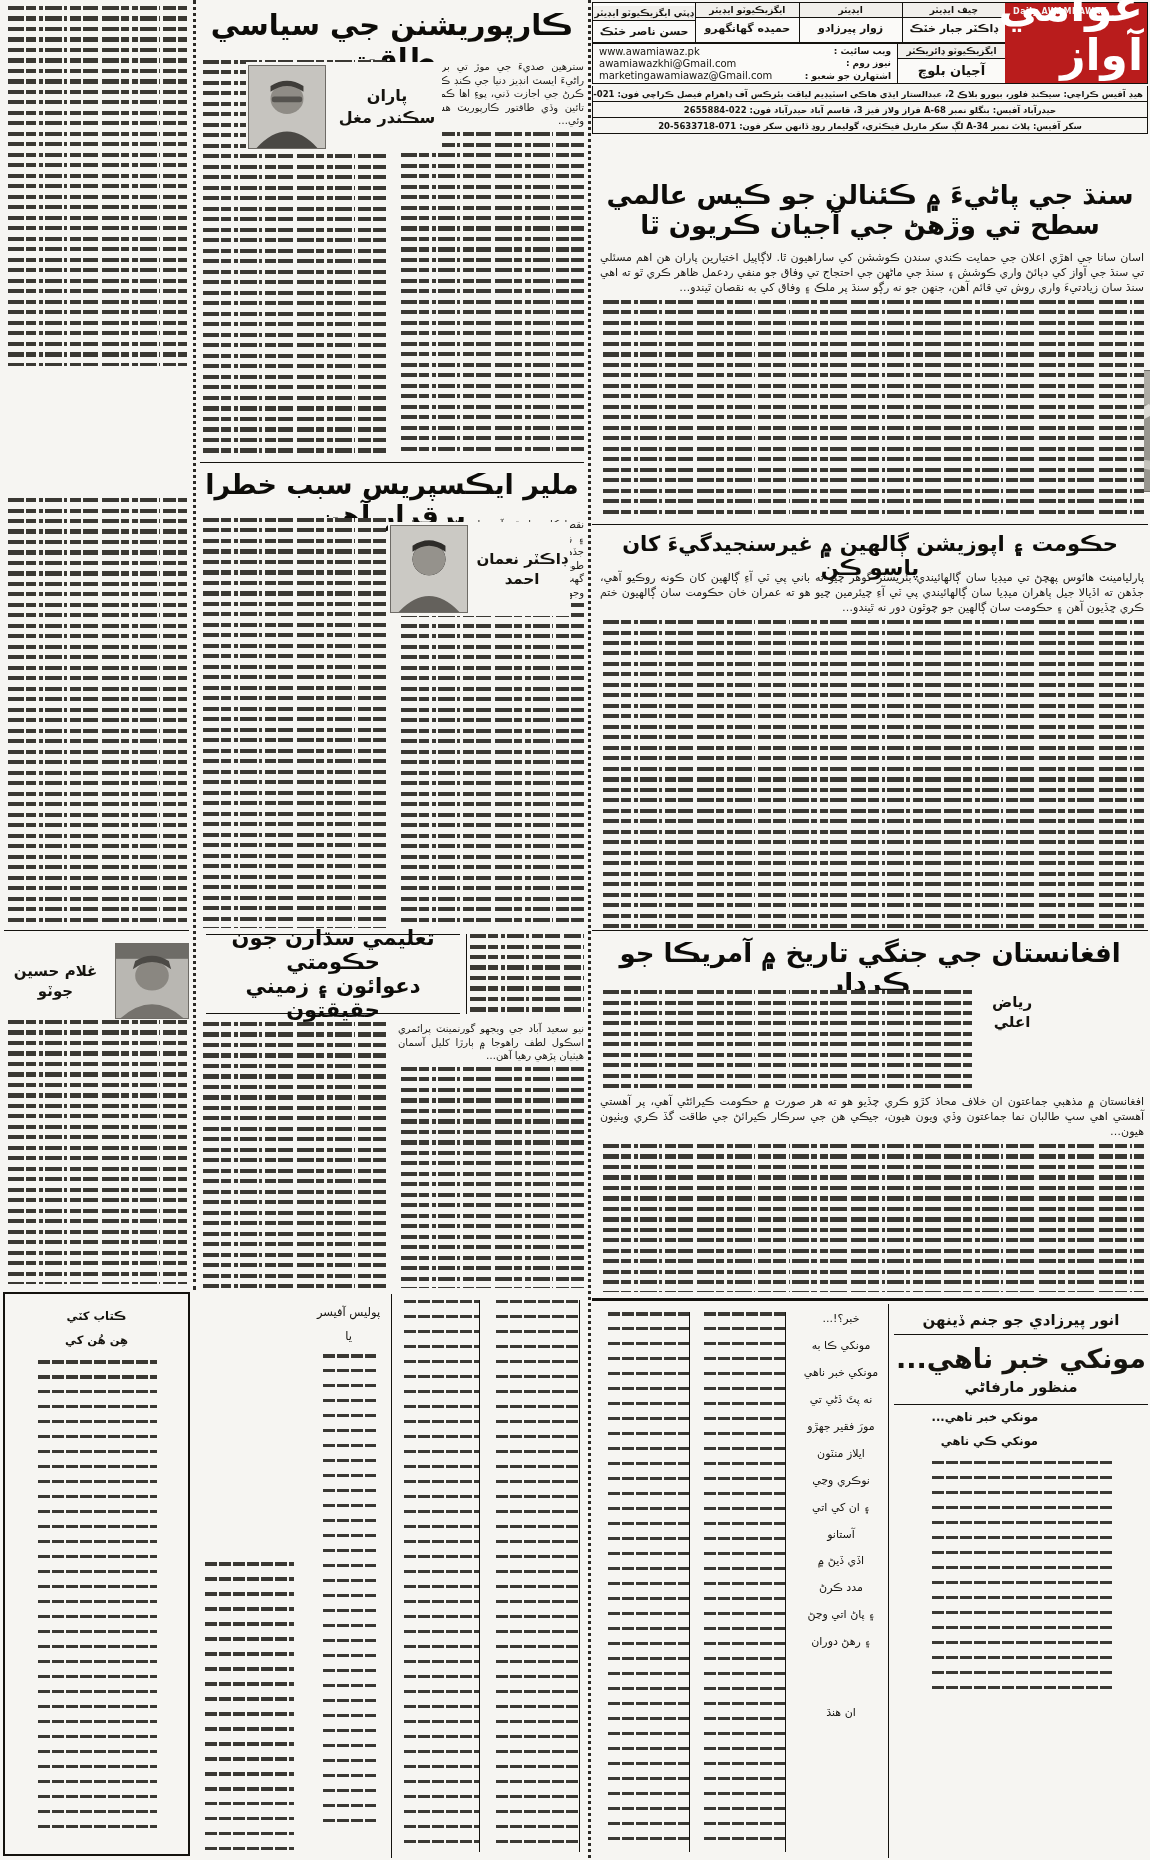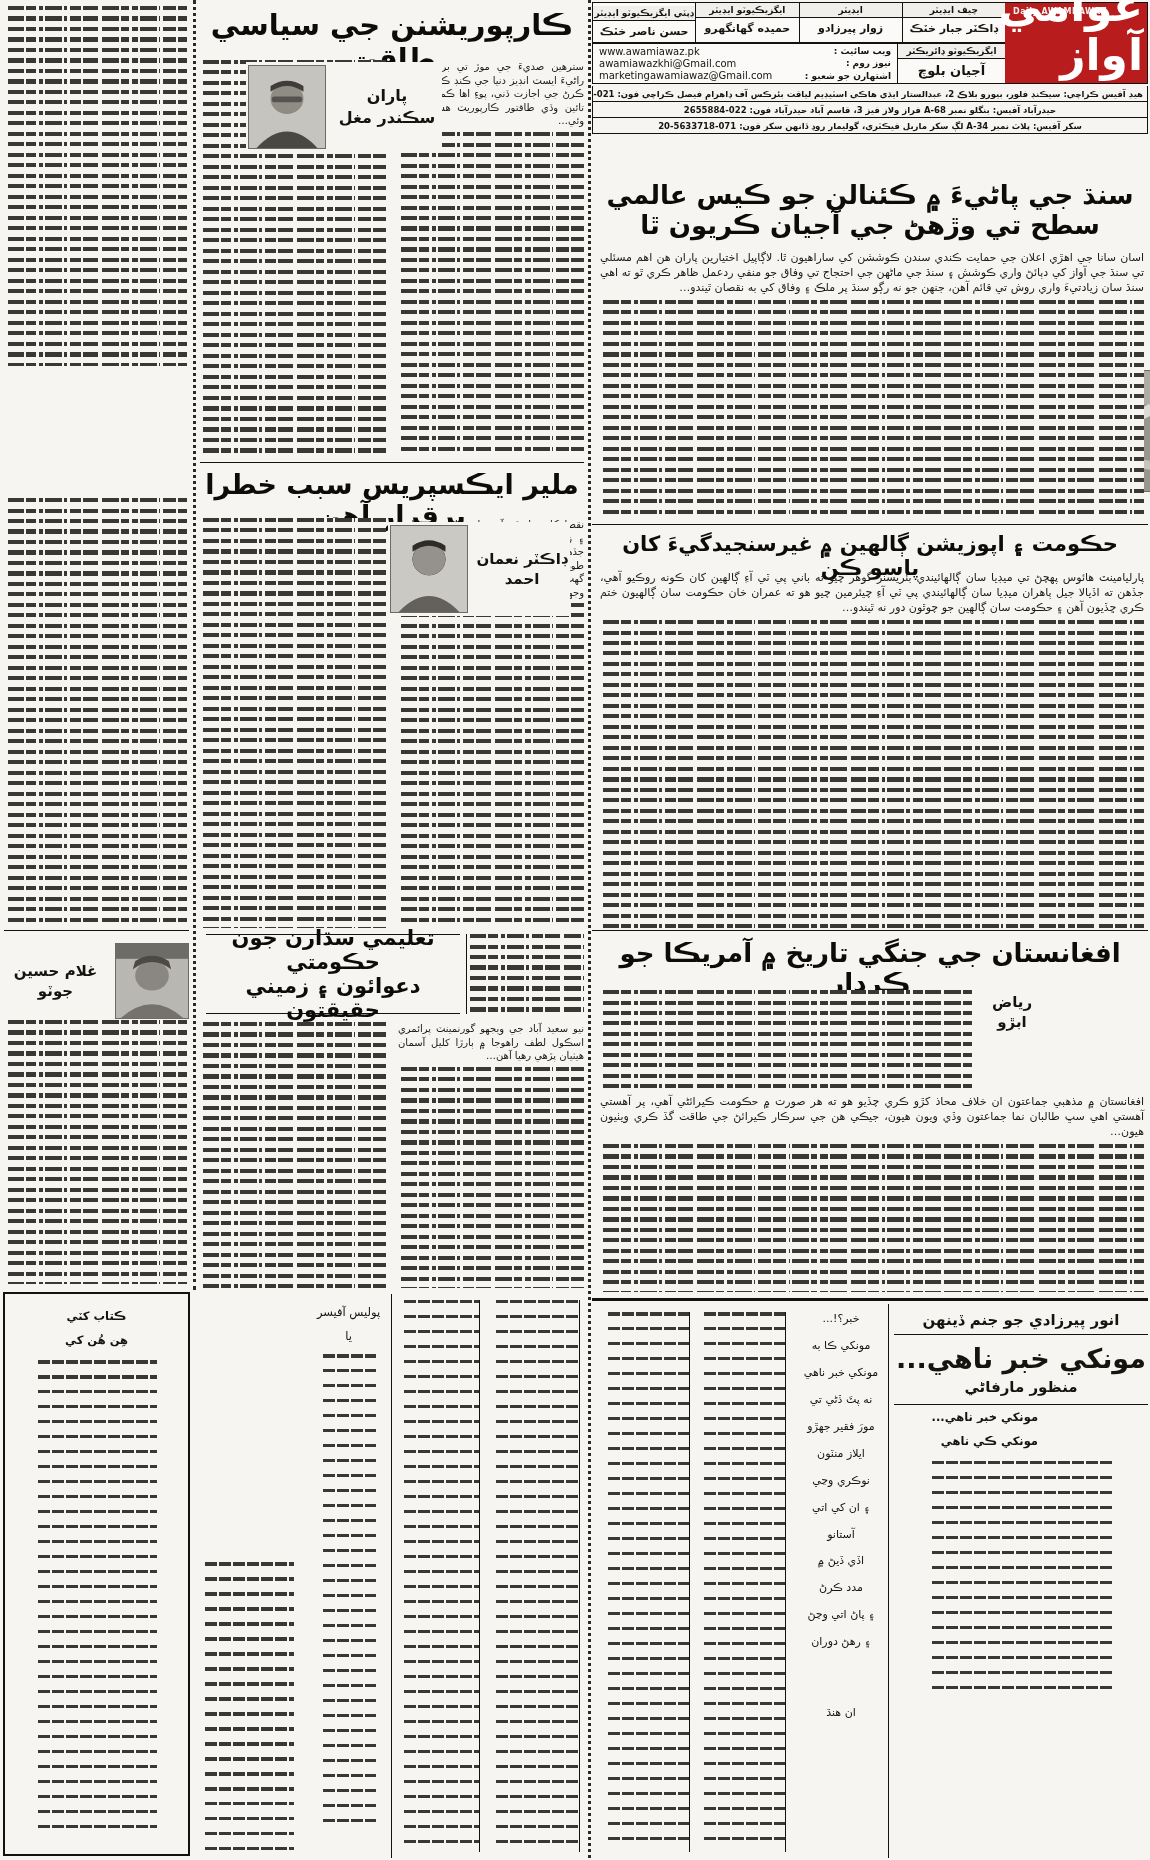--- a/index.html
+++ b/index.html
@@ -270,21 +270,21 @@
     <div class="excerpt">پارليامينٽ هائوس پهچڻ تي ميڊيا سان ڳالهائيندي بئريسٽر گوهر چيو ته باني پي ٽي آءِ ڳالهين کان ڪونه روڪيو آهي، جڏهن ته اڏيالا جيل ٻاهران ميڊيا سان ڳالهائيندي پي ٽي آءِ چيئرمين چيو هو ته عمران خان حڪومت سان ڳالهيون ختم ڪري ڇڏيون آهن ۽ حڪومت سان ڳالهين جو چوٿون دور نه ٿيندو…</div>
     <div class="fx grow"></div>
   </div>
 
   <div class="abs hr" style="left:592px; top:930px; width:556px;"></div>
 
   <div class="abs hl" style="left:600px; top:938px; width:540px; font-size:26px;">افغانستان جي جنگي تاريخ ۾ آمريڪا جو ڪردار</div>
 
   <div class="abs" style="left:980px; top:992px; width:64px;">
     <div class="caption-name" style="font-size:15px;">رياض</div>
-    <div class="caption-name" style="font-size:15px;">ابڙو</div>
+    <div class="caption-name" style="font-size:15px;">اعلي</div>
   </div>
 
   <div class="abs fx" style="left:600px; top:990px; width:372px; height:98px;"></div>
   <div class="abs colflex" style="left:600px; top:1094px; width:544px; height:198px;">
     <div class="excerpt">افغانستان ۾ مذهبي جماعتون ان خلاف محاذ کڙو ڪري چڏيو هو ته هر صورت ۾ حڪومت ڪيرائڻي آهي، پر آهستي آهستي اهي سڀ طالبان نما جماعتون وڏي ويون هيون، جيڪي هن جي سرڪار ڪيرائڻ جي طاقت گڏ ڪري ويٺيون هيون…</div>
     <div class="fx grow"></div>
   </div>
 
   <div class="abs hr2" style="left:592px; top:1298px; width:556px;"></div>
 

